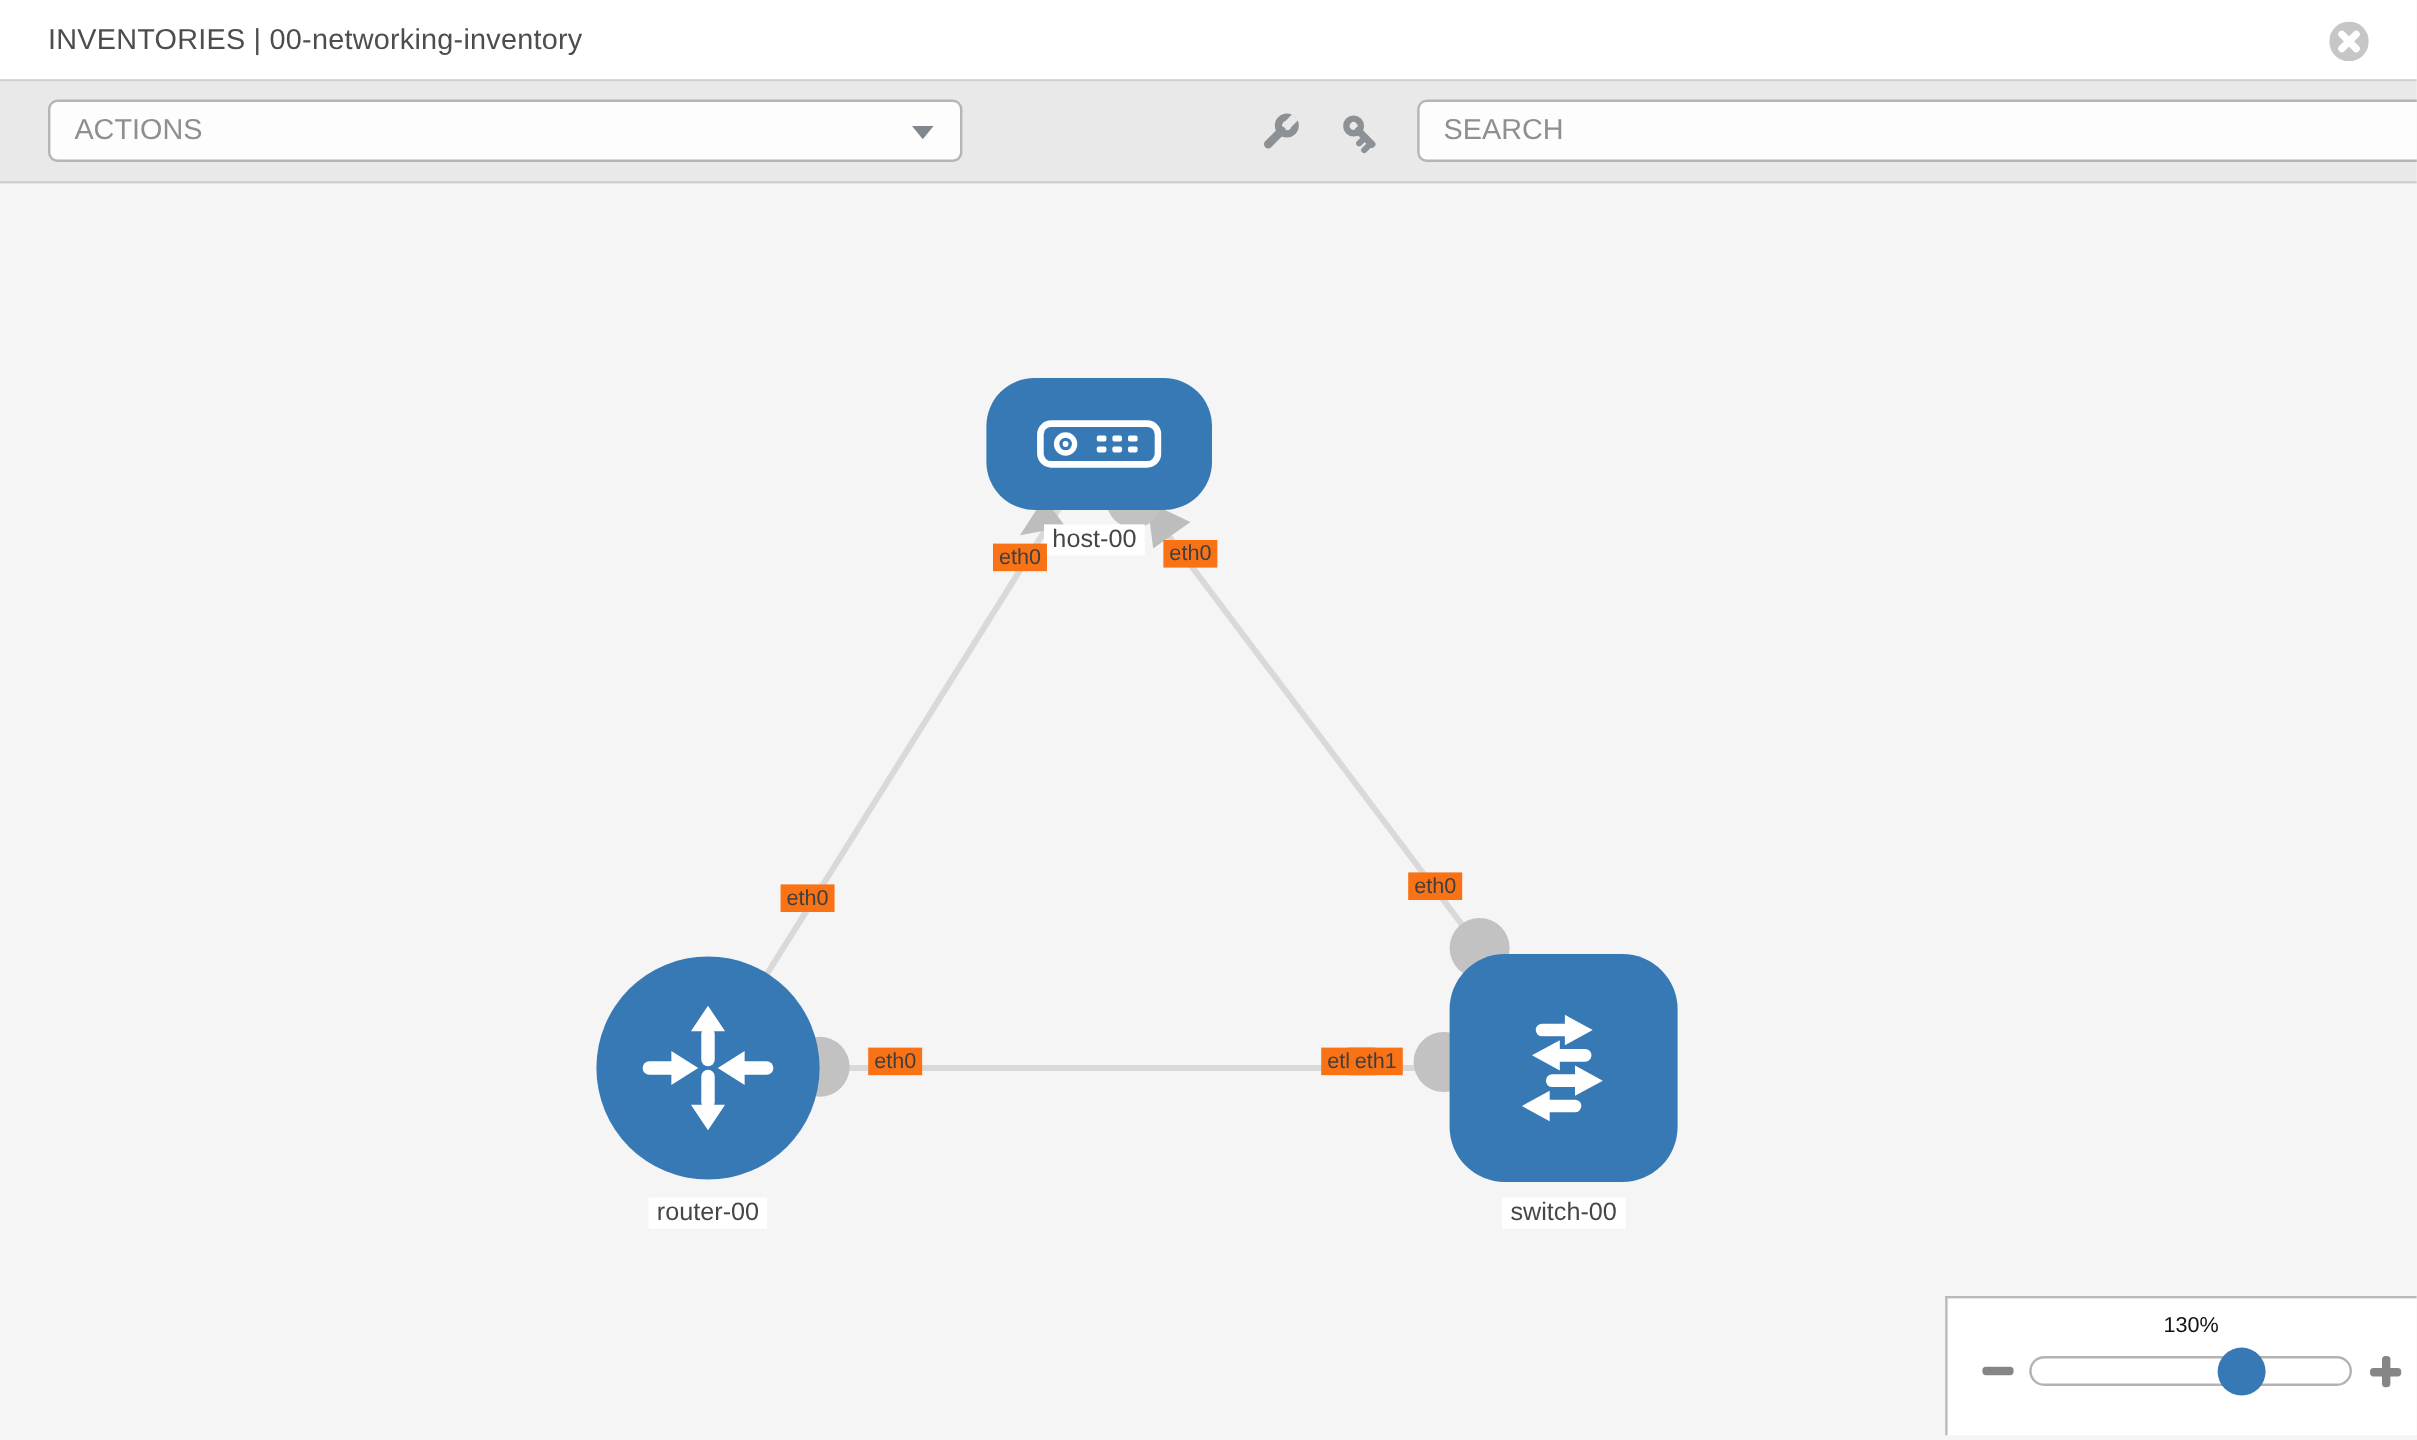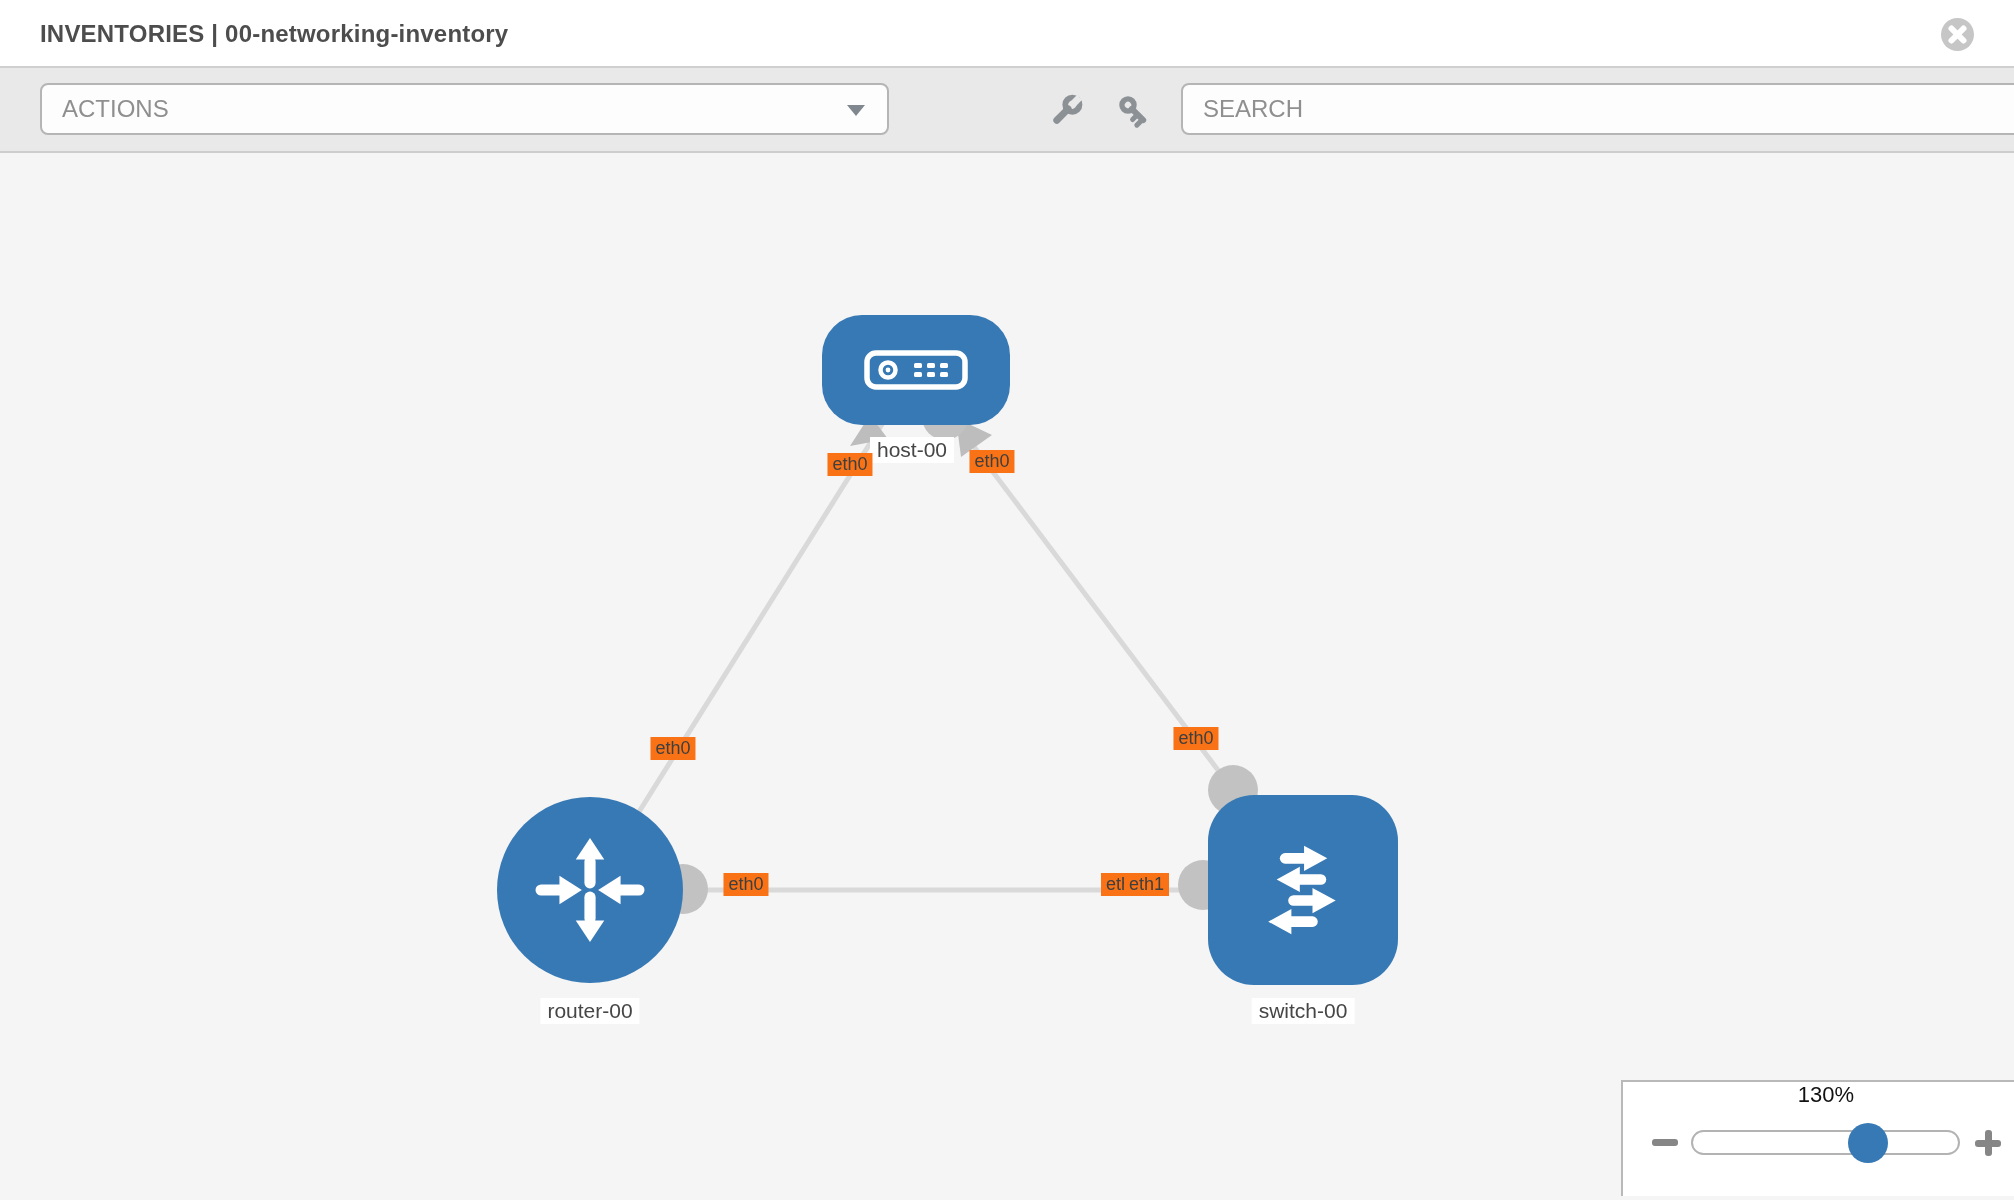--- a/index.html
+++ b/index.html
@@ -6,21 +6,21 @@
   html,body { width:2014px; height:1200px; overflow:hidden; }
   body { font-family:"Liberation Sans", sans-serif; background:#f5f5f5; }
 
   
   .header {
     position:relative; width:2014px; height:68px; background:#ffffff;
     border-bottom:2px solid #cfcfcf;
   }
   .page-title {
     position:absolute; left:40px; top:0; line-height:68px;
-    font-size:24px; font-weight:bold; color:#4d4d4d; letter-spacing:0.2px;
+    font-size:24px; font-weight:normal; color:#4d4d4d; letter-spacing:0.2px;
   }
   .close-btn {
     position:absolute; left:1941px; top:18px; width:33px; height:33px; cursor:pointer;
   }
 
   
   .toolbar {
     position:relative; width:2014px; height:85px; background:#e9e9e9;
     border-bottom:2px solid #cdcdcd;
   }
@@ -30,21 +30,21 @@
   }
   .select .sel-label {
     position:absolute; left:20px; top:0; line-height:48px;
     font-size:24px; color:#8f8f8f;
   }
   .caret {
     position:absolute; right:22px; top:20px; width:0; height:0;
     border-left:9px solid transparent; border-right:9px solid transparent;
     border-top:11px solid #81878f;
   }
-  .select.actions { left:40px; width:849px; }
+  .select.actions { left:40px; width:762px; }
   .select.search  { left:1181px; width:912px; }
   .tool-icon { position:absolute; top:25px; width:36px; height:36px; cursor:pointer; }
   .tool-icon.wrench { left:1048px; }
   .tool-icon.key    { left:1116px; }
 
   
   .canvas { position:relative; width:2014px; height:1043px; background:#f5f5f5; }
   .links-svg { position:absolute; left:0; top:0; z-index:1; }
 
   .node { position:absolute; z-index:2; background:#3779b5; display:flex; align-items:center; justify-content:center; cursor:pointer; }
@@ -73,22 +73,22 @@
   .if-router-end  { left:746px;  top:720px; }
   .if-sw-under    { left:1101px; top:720px; z-index:3; }
   .if-sw-over     { left:1124px; top:720px; z-index:4; }
 
   
   .zoom-panel {
     position:absolute; left:1621px; top:927px; right:0; bottom:0; z-index:5;
     background:#ffffff; border-top:2px solid #b9b9b9; border-left:2px solid #b9b9b9;
   }
   .zoom-level {
-    position:absolute; left:203px; top:0; transform:translateX(-50%);
-    font-size:22px; color:#111111;
+    position:absolute; left:203px; top:12px; transform:translateX(-50%);
+    font-size:18px; color:#111111;
   }
   .zoom-minus {
     position:absolute; left:29px; top:57px; width:26px; height:7px;
     background:#868686; border-radius:3px; cursor:pointer;
   }
   .zoom-track {
     position:absolute; left:68px; top:48px; width:269px; height:25px;
     background:#ffffff; border:2px solid #b3b3b3; border-radius:13px; cursor:pointer;
   }
   .zoom-thumb {

